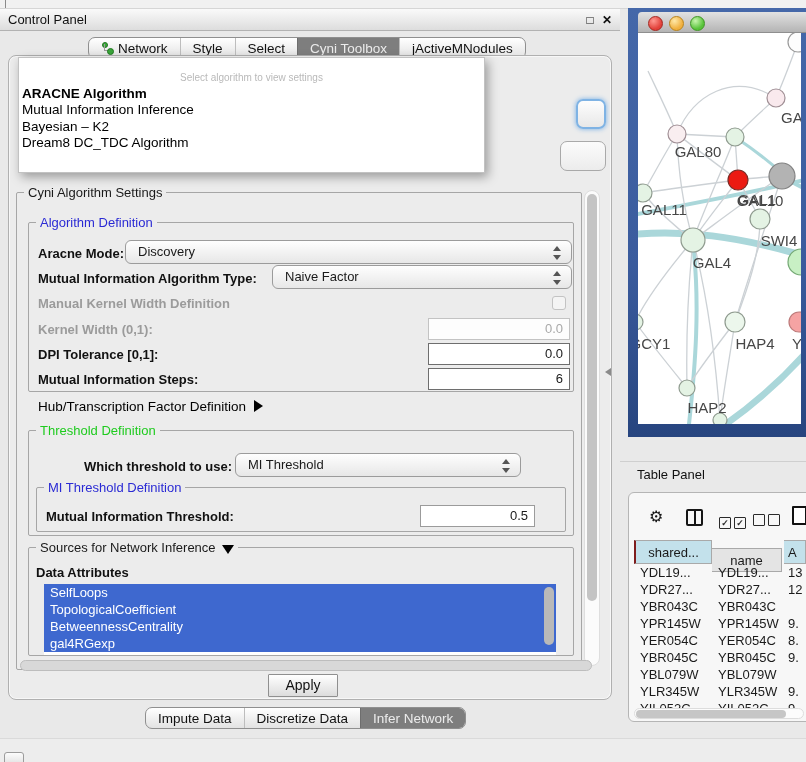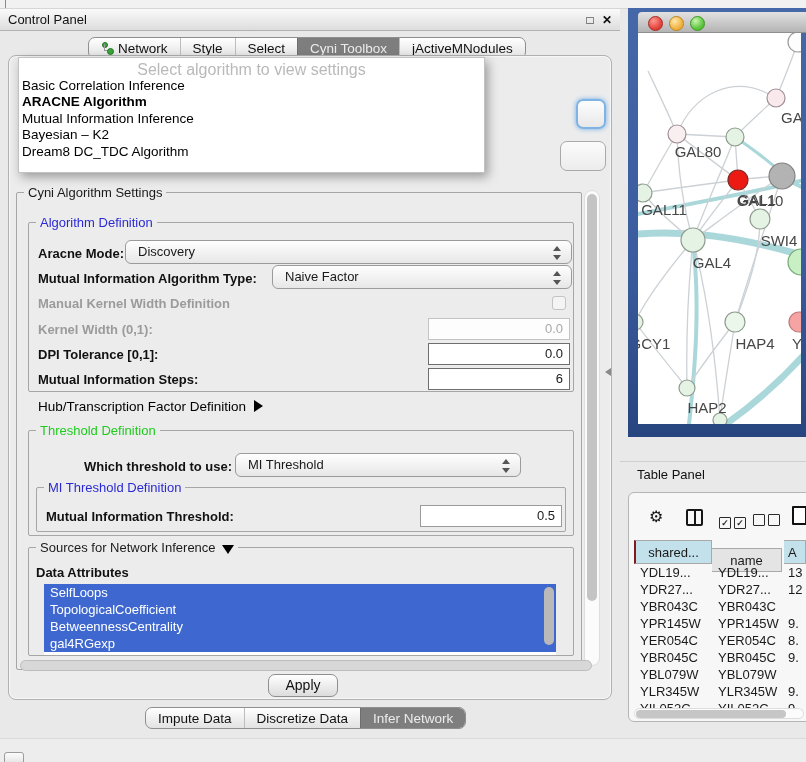--- a/index.html
+++ b/index.html
@@ -26,21 +26,21 @@
   .mainpanel{left:8px;top:55px;width:604px;height:645px;border:1px solid #b0b0b0;border-radius:8px;background:#ececec;
              box-shadow:inset 0 0 0 1px #f7f7f7;}
   
   .frag-combo-blue{left:576px;top:99px;width:30px;height:30px;border:2px solid #7fb3e4;border-radius:7px;
                    background:linear-gradient(#fdfdfd,#e8e8e8);box-shadow:0 0 5px #74aee6;}
   .frag-combo-gray{left:560px;top:141px;width:46px;height:30px;border:1px solid #a9a9a9;border-radius:7px;
                    background:linear-gradient(#fbfbfb,#ececec);}
   
   .popup{left:18px;top:57px;width:467px;height:116px;background:#ffffff;border:1px solid #c2c2c2;
          box-shadow:3px 4px 10px rgba(0,0,0,.35);z-index:40;}
-  .popup .ph{font-size:16px;color:#b9b9b9;text-align:center;height:16px;line-height:16px;margin-top:4px;}
+  .popup .ph{font-size:10px;color:#b9b9b9;text-align:center;height:16px;line-height:16px;margin-top:12px;}
   .popup .it{font-size:13.5px;color:#000;height:16.4px;line-height:16.4px;padding-left:3px;white-space:nowrap;}
   .popup .it.bold{font-weight:bold;}
   
   .tgroup{border:1px solid #a6a6a6;border-radius:2px;}
   .tlabel{position:absolute;top:-8px;left:7px;background:#ececec;padding:0 4px;font-size:13px;white-space:nowrap;}
   .tlabel.blue{color:#2a2ad4;}
   .tlabel.green{color:#1ecb1e;}
   .flabel{font-size:13px;font-weight:bold;color:#111;white-space:nowrap;}
   .flabel.dis{color:#9b9b9b;}
   .combo{height:24px;border:1px solid #9b9b9b;border-radius:6px;background:linear-gradient(#fefefe,#e7e7e7);
@@ -54,21 +54,21 @@
   .tri-right{display:inline-block;width:0;height:0;border-top:6px solid transparent;border-bottom:6px solid transparent;border-left:9px solid #000;margin-left:8px;position:relative;top:1px;}
   .tri-down{display:inline-block;width:0;height:0;border-left:6px solid transparent;border-right:6px solid transparent;border-top:9px solid #000;margin-left:6px;position:relative;top:2px;}
   
   .vsb{width:16px;background:#fbfbfb;border:1px solid #dedede;border-radius:8px;}
   .vsb .thumb{position:absolute;left:2px;width:10px;background:#c4c4c4;border-radius:6px;}
   .hsb-long{height:11px;background:#d8d8d8;border:1px solid #bdbdbd;border-radius:6px;}
   
   .attrlist{background:#fff;overflow:hidden;}
   .attrlist .sel-it{background:#3e68cf;color:#fff;font-size:13px;height:17px;line-height:17px;padding-left:6px;white-space:nowrap;}
   .attrlist .lvsb{position:absolute;right:2px;top:3px;width:10px;height:58px;background:#b9b9b9;border-radius:6px;}
-  .applybtn{width:70px;height:23px;border:1px solid #8f8f8f;border-radius:7px;background:linear-gradient(#ffffff,#dcdcdc);
+  .applybtn{width:70px;height:23px;border:1px solid #8f8f8f;border-radius:1px;background:linear-gradient(#ffffff,#dcdcdc);
             font-size:14px;text-align:center;line-height:21px;color:#111;}
   .divider-arrow{left:605px;top:368px;width:0;height:0;border-top:4px solid transparent;border-bottom:4px solid transparent;border-right:6px solid #8a8a8a;}
   .cutbtn{left:4px;top:752px;width:20px;height:14px;border:1px solid #9c9c9c;border-radius:3px;background:linear-gradient(#fcfcfc,#e0e0e0);}
   .bottomstrip{left:0;top:738px;width:806px;height:24px;background:#ededed;border-top:1px solid #dadada;}
   
   .netframe{left:628px;top:8px;width:178px;height:429px;background:linear-gradient(180deg,#4568a9 0%,#3a5b9d 60%,#27457f 100%);}
   .nettitle{left:638px;top:12px;width:168px;height:21px;background:linear-gradient(#e2e2e2,#b4b4b4);border-bottom:1px solid #8f8f8f;border-top-left-radius:4px;}
   .light{position:absolute;top:4px;width:13px;height:13px;border-radius:50%;}
   .light.red{left:10px;background:radial-gradient(circle at 35% 30%,#ff9890,#e2413a 65%);border:1px solid #a5261f;}
   .light.yellow{left:31px;background:radial-gradient(circle at 35% 30%,#ffe9a8,#f0b03f 65%);border:1px solid #bb8418;}
@@ -119,21 +119,20 @@
     <div class="tab">jActiveMNodules</div>
   </div>
 
   <div class="abs mainpanel"></div>
 
   <div class="abs frag-combo-blue"></div>
   <div class="abs frag-combo-gray"></div>
 
   <div class="abs popup">
     <div class="ph">Select algorithm to view settings</div>
-    <div class="it">Basic Correlation Inference</div>
     <div class="it bold">ARACNE Algorithm</div>
     <div class="it">Mutual Information Inference</div>
     <div class="it">Bayesian – K2</div>
     <div class="it">Dream8 DC_TDC Algorithm</div>
   </div>
 
   <div class="abs tgroup" style="left:16px;top:192px;width:566px;height:478px;">
     <span class="tlabel">Cyni Algorithm Settings</span>
   </div>
 
@@ -177,21 +176,21 @@
     <span>MI Threshold</span>
     <span class="stepper">
         <span class="up"></span>
         <span class="dn"></span>
       </span>
   </div>
   <div class="abs tgroup" style="left:36px;top:487px;width:530px;height:45px;">
     <span class="tlabel blue" style="background:#ececec;">MI Threshold Definition</span>
   </div>
   <div class="abs flabel" style="left:46px;top:509px;">Mutual Information Threshold:</div>
-  <div class="abs numfield" style="left:420px;top:505px;width:142px;border-color:#9b9b9b;">0.5</div>
+  <div class="abs numfield" style="left:420px;top:505px;width:115px;border-color:#9b9b9b;">0.5</div>
 
   <div class="abs tgroup" style="left:28px;top:547px;width:546px;height:109px;">
     <span class="tlabel"><span>Sources for Network Inference</span><span class="tri-down"></span></span>
   </div>
   <div class="abs flabel" style="left:36px;top:565px;">Data Attributes</div>
   <div class="abs attrlist" style="left:44px;top:584px;width:512px;height:71px;">
     <div class="sel-it">SelfLoops</div>
     <div class="sel-it">TopologicalCoefficient</div>
     <div class="sel-it">BetweennessCentrality</div>
     <div class="sel-it">gal4RGexp</div>

